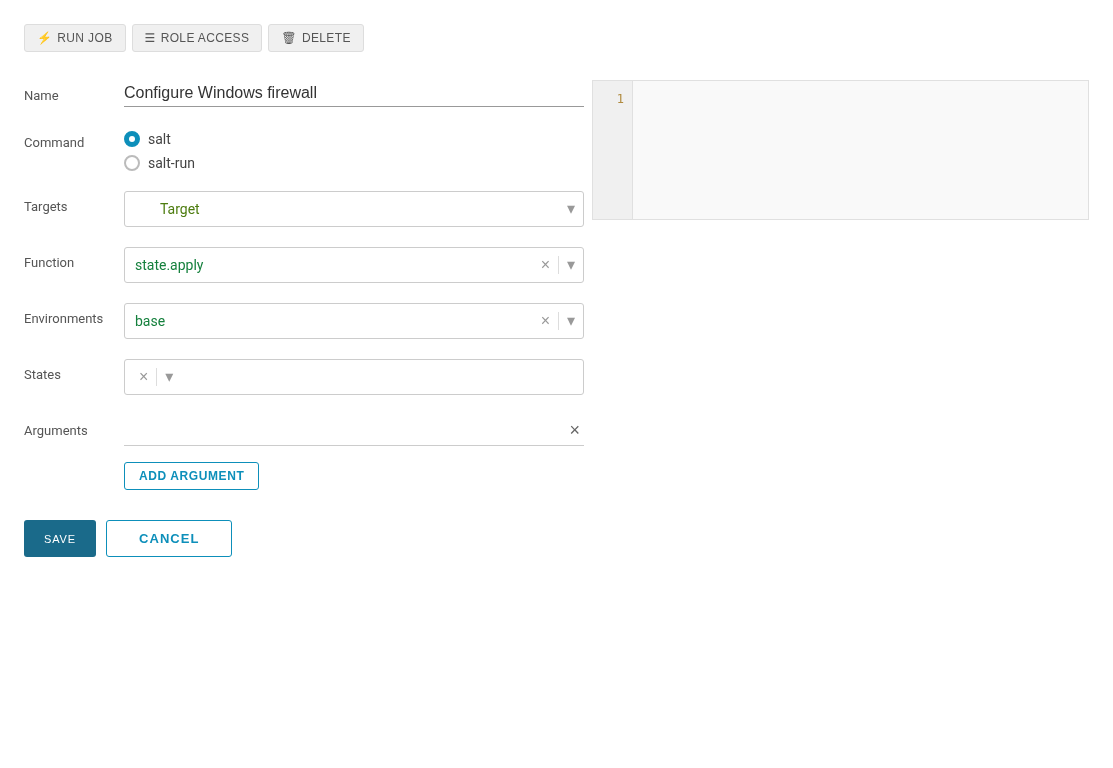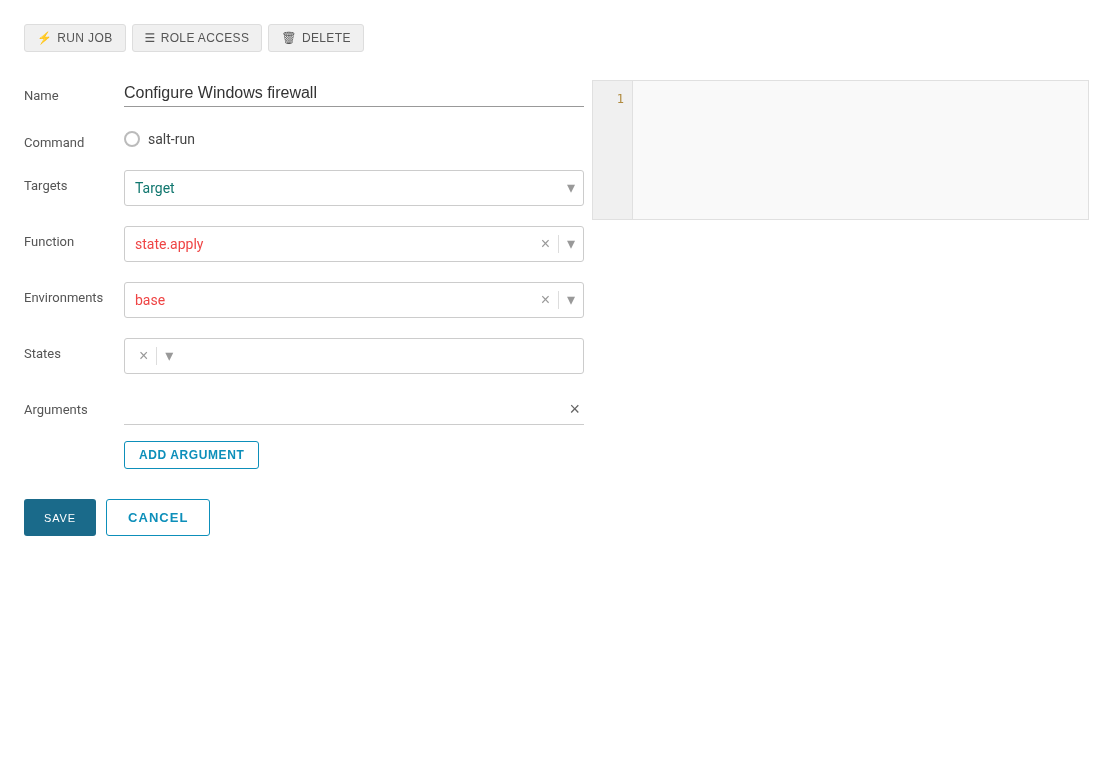--- a/index.html
+++ b/index.html
@@ -133,21 +133,21 @@
       align-items: center;
       border: 1px solid #ccc;
       border-radius: 3px;
       background: white;
       padding: 0 4px 0 10px;
       min-height: 36px;
     }
     .select-value {
       flex: 1;
       font-size: 14px;
-      color: #ef4444;
+      color: #15803d;
       padding: 8px 0;
     }
     .select-actions {
       display: flex;
       align-items: center;
       gap: 2px;
     }
     .icon-btn {
       background: none;
       border: none;
@@ -200,21 +200,21 @@
       background: #1a6a8a;
       color: white;
       border: none;
       border-radius: 3px;
       font-size: 11px;
       font-weight: 400;
       letter-spacing: 0.08em;
       cursor: pointer;
     }
     .cancel-btn {
-      padding: 10px 21px;
+      padding: 10px 32px;
       background: white;
       color: #0d8fba;
       border: 1px solid #0d8fba;
       border-radius: 3px;
       font-size: 13px;
       font-weight: 700;
       letter-spacing: 0.08em;
       cursor: pointer;
     }
     .code-editor {
@@ -271,31 +271,35 @@
         <div class="form-field">
           <input class="text-input" type="text" value="Configure Windows firewall" style="">
         </div>
       </div>
 
 
       <div class="form-row">
         <div class="form-label">Command</div>
         <div class="form-field radio-group">
           <label class="radio-option">
+            <div class="radio-btn selected"></div>
+            <span class="radio-label">salt</span>
+          </label>
+          <label class="radio-option">
             <div class="radio-btn unselected"></div>
             <span class="radio-label">salt-run</span>
           </label>
         </div>
       </div>
 
       <div class="form-row">
         <div class="form-label">Targets</div>
         <div class="form-field">
           <div class="select-with-clear">
-            <span class="select-value" style="color:#0f766e;">Target</span>
+            <span class="select-value" style="color:#4d7c0f;margin-left:25px;">Target</span>
             <div class="select-actions">
               <button class="icon-btn">▾</button>
             </div>
           </div>
         </div>
       </div>
 
       <div class="form-row">
         <div class="form-label">Function</div>
         <div class="form-field">

